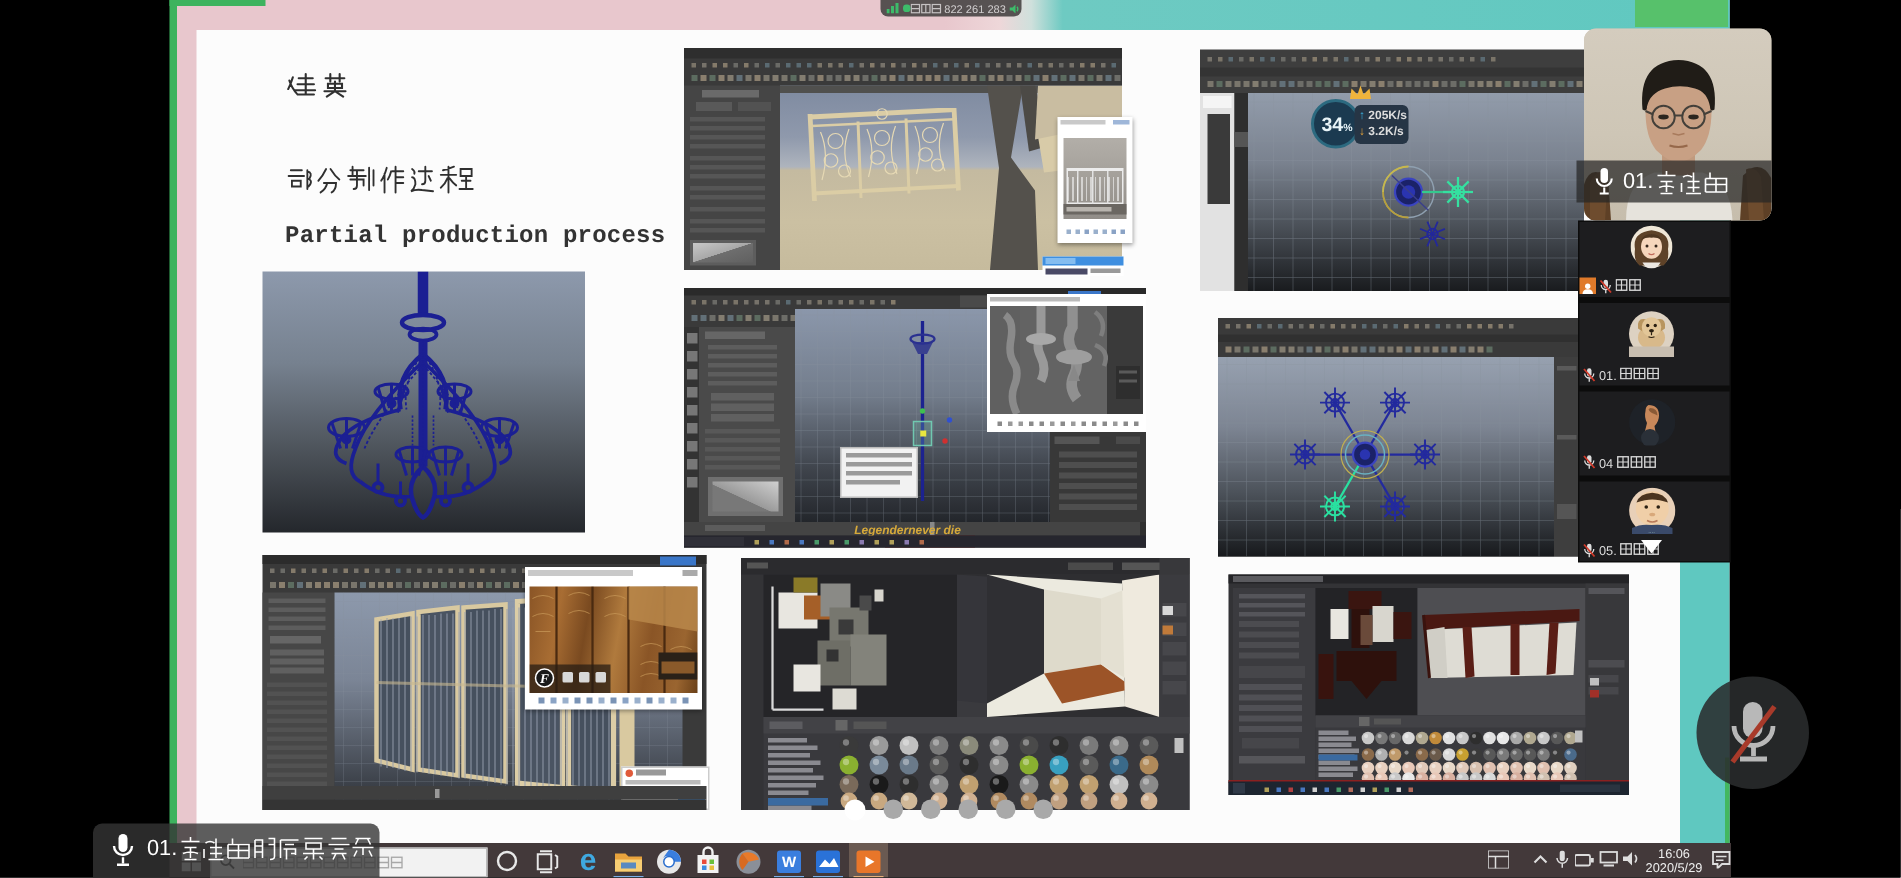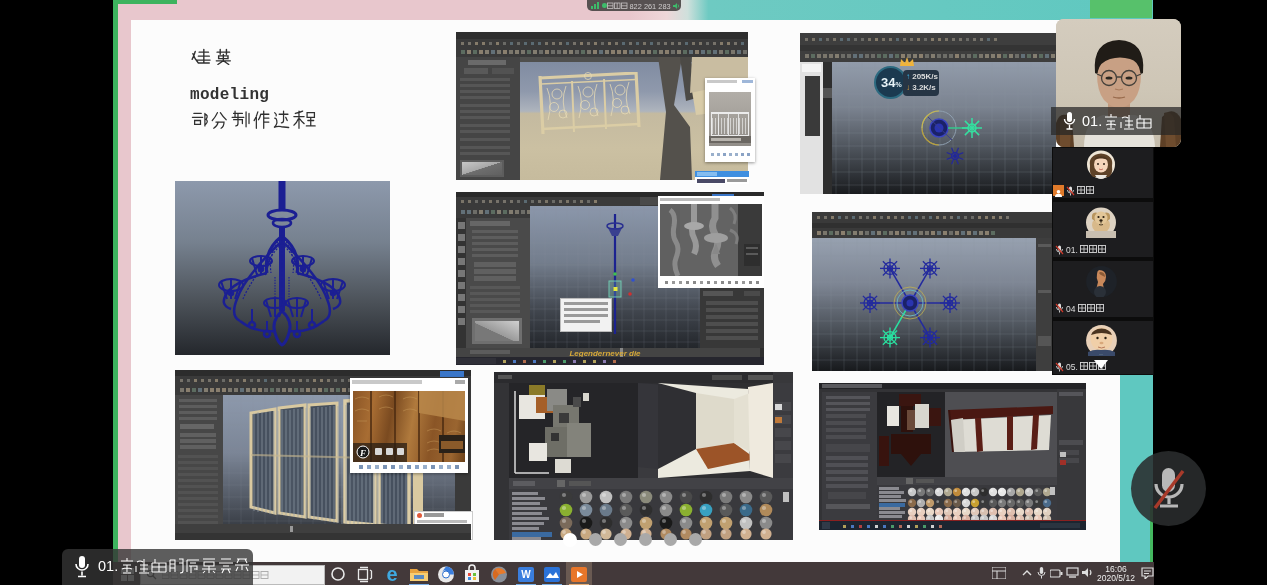--- a/index.html
+++ b/index.html
@@ -16,31 +16,31 @@
 <div class="a" style="left:113px;top:0;width:4.5px;height:562px;background:#3db35e;"></div>
 <div class="a" style="left:1090px;top:0;width:62px;height:18px;background:#57c16b;"></div>
 <div class="a" style="left:1149.5px;top:505px;width:3.5px;height:57px;background:#43b85f;"></div>
 <div class="a" style="left:131px;top:20px;width:989px;height:542px;background:#fcfcfc;"></div>
 <svg class="a" style="left:185px;top:42px;" width="270" height="100" viewBox="0 0 270 100">
  <g stroke="#303030" stroke-width="1.8" fill="none" stroke-linecap="round" transform="translate(4,3) scale(0.78,0.72)">
   <path d="M13 10 L25 10 M12 15.5 L26 15.5 M10 21 L27 21 M19 6 L19 24 M8 9 Q6 16 4 20 M5 12 Q7 19 12 25 L26 25"></path>
   <path d="M36 10 L52 10 M40 6 L40 13 M48 6 L48 13 M38 15 L50 15 L50 19 L38 19 Z M35 22 L53 22 M44 13 L44 22 M44 22 L37 27 M44 22 L51 27"></path>
  </g>
 </svg>
-<div class="a" style="left:190px;top:86px;width:300px;height:20px;font-family:'Liberation Mono',monospace;font-size:16px;font-weight:700;color:#333;letter-spacing:0.3px;">modeling</div>
 <svg class="a" style="left:185px;top:106px;" width="270" height="34" viewBox="0 0 270 34">
  <g stroke="#303030" stroke-width="1.7" fill="none" stroke-linecap="round" transform="translate(3,2) scale(0.735,0.78)">
   <path d="M8 7 L18 7 M6 12 L20 12 M9 16 L17 16 L17 21 L9 21 Z M23 7 L23 23 M23 8 Q28 9 25 14 M23 14 Q29 16 24 21"></path>
   <path d="M40 6 Q37 12 33 16 M44 6 Q48 12 52 15 M38 18 L49 18 Q49 24 45 26 M41 18 Q40 23 35 26"></path>
   <path d="M62 7 L74 7 M60 12 L76 12 M64 4 L64 12 M68 7 L68 20 Q68 23 65 23 M62 15 L74 15 L74 20 M79 5 L79 24 M83 7 L83 20"></path>
   <path d="M95 5 Q93 12 90 16 M93 10 L93 26 M99 8 Q98 12 96 15 M100 8 L110 8 M103 4 L103 26 M104 13 L110 13 M104 18 L110 18"></path>
   <path d="M124 8 L136 8 M130 4 L130 16 Q130 19 127 19 M133 12 L135 16 M118 6 Q121 8 120 10 M118 13 Q121 13 121 19 Q120 23 117 25 Q122 23 127 24 L137 25"></path>
   <path d="M146 7 Q151 6 156 4 M144 11 L158 11 M151 4 L151 26 M150 14 Q148 19 144 22 M152 14 Q155 18 158 20 M162 6 L172 6 L172 12 L162 12 Z M163 16 L171 16 M167 12 L167 22 M161 23 L173 23"></path>
  </g>
 </svg>
+<div class="a" style="left:190px;top:148px;width:400px;height:20px;font-family:'Liberation Mono',monospace;font-size:16px;font-weight:700;color:#333;letter-spacing:0.15px;">Partial production process</div>
 <div class="a" style="left:563px;top:533px;width:14px;height:14px;border-radius:50%;background:#fff;z-index:30;"></div>
 <div class="a" style="left:589px;top:533px;width:13px;height:13px;border-radius:50%;background:#a9a9a9;z-index:30;"></div>
 <div class="a" style="left:614px;top:533px;width:13px;height:13px;border-radius:50%;background:#a9a9a9;z-index:30;"></div>
 <div class="a" style="left:639px;top:533px;width:13px;height:13px;border-radius:50%;background:#a9a9a9;z-index:30;"></div>
 <div class="a" style="left:664px;top:533px;width:13px;height:13px;border-radius:50%;background:#a9a9a9;z-index:30;"></div>
 <div class="a" style="left:689px;top:533px;width:13px;height:13px;border-radius:50%;background:#a9a9a9;z-index:30;"></div>
 <div class="a" style="left:175px;top:181px;width:215px;height:174px;background:linear-gradient(180deg,#8d99ac 0%,#76818f 35%,#4b5158 70%,#24272c 100%);"></div>
 <svg class="a" style="left:175px;top:181px;" width="215" height="174" viewBox="0 0 215 174">
 <g stroke="#1b1f93" fill="none" stroke-width="2.6">
  <path d="M107 0 L107 30" stroke-width="7"></path>
@@ -1532,21 +1532,21 @@
     </svg>
 <svg class="a" style="left:1066px;top:567px;z-index:41;" width="13" height="11" viewBox="0 0 13 11">
       <rect x="1" y="1" width="11" height="7" fill="none" stroke="#ddd" stroke-width="1.2"></rect>
       <line x1="3" y1="10" x2="10" y2="10" stroke="#ddd" stroke-width="1.4"></line>
     </svg>
 <svg class="a" style="left:1081px;top:567px;z-index:41;" width="12" height="11" viewBox="0 0 12 11">
       <path d="M1 4 L4 4 L7 1 L7 10 L4 7 L1 7 Z" fill="#ddd"></path>
       <path d="M9 3 a4 4 0 0 1 0 5" stroke="#ddd" fill="none" stroke-width="1.1"></path>
     </svg>
 <div class="a" style="left:1094px;top:563.5px;width:44px;height:10px;font-size:8.5px;color:#eee;text-align:center;z-index:41;">16:06</div>
-<div class="a" style="left:1094px;top:573px;width:44px;height:10px;font-size:8.5px;color:#eee;text-align:center;z-index:41;">2020/5/12</div>
+<div class="a" style="left:1094px;top:573px;width:44px;height:10px;font-size:8.5px;color:#eee;text-align:center;z-index:41;">2020/5/29</div>
 <svg class="a" style="left:1141px;top:567px;z-index:41;" width="13" height="12" viewBox="0 0 13 12">
       <path d="M1 1 L12 1 L12 9 L7 9 L4 12 L4 9 L1 9 Z" fill="none" stroke="#ddd" stroke-width="1.2"></path>
       <line x1="3" y1="4" x2="10" y2="4" stroke="#ddd"></line>
       <line x1="3" y1="6.5" x2="8" y2="6.5" stroke="#ddd"></line>
     </svg>
 <div class="a" style="left:587px;top:0;width:94px;height:10.5px;background:rgba(74,70,71,0.92);border-radius:0 0 5px 5px;z-index:50;"></div>
 <svg class="a" style="left:591px;top:2px;z-index:51;" width="9" height="7" viewBox="0 0 9 7">
       <g fill="#3dbb6a">
         <rect x="0" y="4" width="2" height="3"></rect>
         <rect x="3" y="2" width="2" height="5"></rect>

